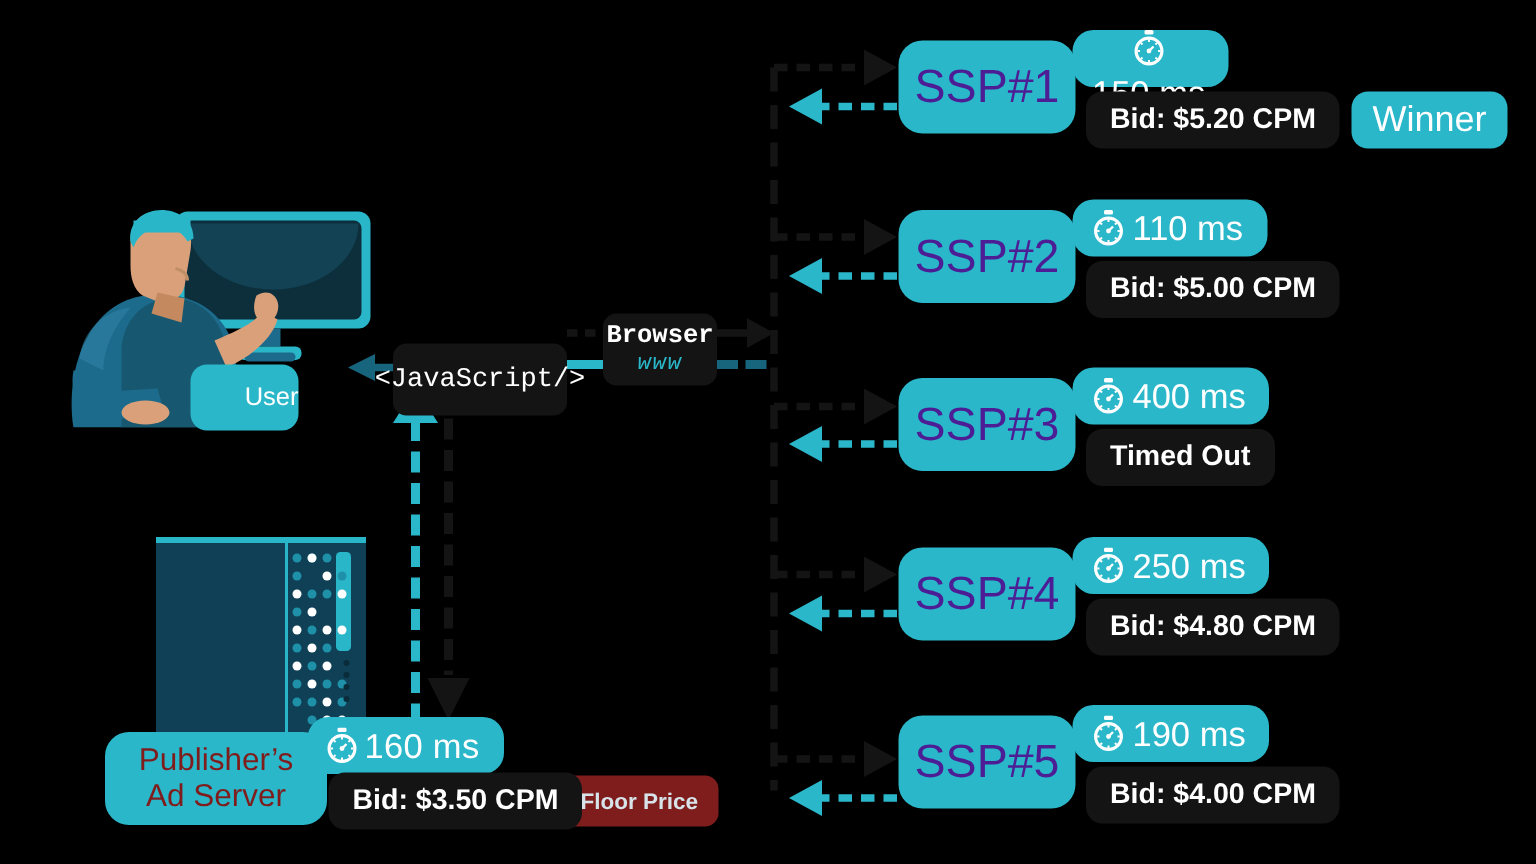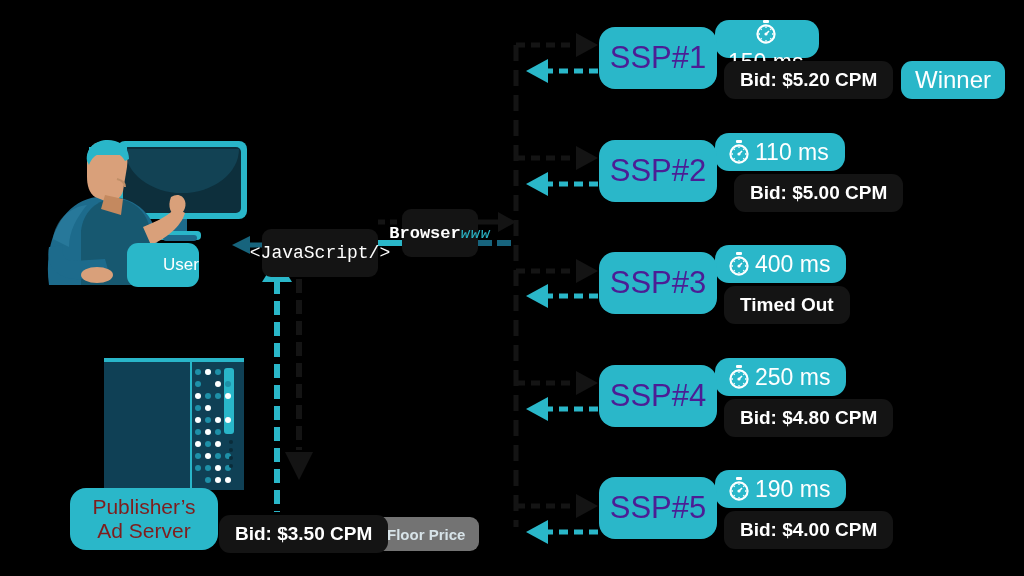--- a/index.html
+++ b/index.html
@@ -8,21 +8,21 @@
 
   .abs{position:absolute;}
 
   
   .chip-teal{
     background:#2ab7c9;color:#fff;border-radius:14px;
     display:flex;align-items:center;justify-content:center;
     font-weight:400;letter-spacing:.2px;line-height:1.05;
   }
   .chip-darkteal{
-    background:#737373;color:#d7e3e8;border-radius:9px;
+    background:#7f1d1d;color:#d7e3e8;border-radius:9px;
     display:flex;align-items:center;justify-content:center;
     font-weight:700;font-size:15px;
   }
 
   
   .ssp-name{
     width:118px;height:62px;border-radius:16px;font-size:31px;
     background:#2ab7c9;color:#4c1d95;display:flex;align-items:center;
     justify-content:center;z-index:3;
   }
@@ -45,21 +45,21 @@
   
   .sw{display:block;flex:0 0 auto;}
 
   
   .node-js{
     background:#141414;color:#fff;border-radius:9px;
     font-family:"Liberation Mono","DejaVu Sans Mono",monospace;
     font-size:18px;display:flex;align-items:center;justify-content:center;
   }
   .node-browser{
-    background:#141414;border-radius:9px;display:flex;
+    background:#141414;border-radius:9px;display:flex;flex-direction:column;
     align-items:center;justify-content:center;line-height:1.0;
   }
   .node-browser .b1{color:#fff;font-size:17px;font-weight:700;
     font-family:"Liberation Mono","DejaVu Sans Mono",monospace;}
   .node-browser .b2{color:#2ab7c9;font-size:15px;letter-spacing:1px;
     font-family:"Liberation Mono","DejaVu Sans Mono",monospace;margin-top:2px;font-style:italic;}
 
   .user-badge{
     width:72px;height:44px;border-radius:11px;background:#2ab7c9;color:#fff;
     display:flex;align-items:center;justify-content:flex-end;font-size:17px;
@@ -214,20 +214,39 @@
 
   <div class="abs node-js" style="left:262px;top:229px;width:116px;height:48px;">
     <span>&lt;JavaScript/&gt;</span>
   </div>
 
   <div class="abs node-browser" style="left:402px;top:209px;width:76px;height:48px;">
     <span class="b1">Browser</span>
     <span class="b2">www</span>
   </div>
 
+  <div class="abs chip-teal" style="left:205px;top:478px;height:38px;border-radius:14px;padding:0 16px 0 12px;font-size:23px;z-index:2;">
+    <svg class="sw" width="22" height="24" viewBox="0 0 22 24">
+      <rect x="8" y="0" width="6" height="3" rx="1" fill="#fff"></rect>
+      <circle cx="11" cy="14" r="8.6" fill="none" stroke="#fff" stroke-width="2.1"></circle>
+      <g stroke="#fff" stroke-width="1.3">
+        <line x1="11" y1="6.4" x2="11" y2="8"></line>
+          <line x1="11" y1="20" x2="11" y2="21.6"></line>
+        <line x1="3.4" y1="14" x2="5" y2="14"></line>
+          <line x1="17" y1="14" x2="18.6" y2="14"></line>
+        <line x1="5.6" y1="8.6" x2="6.7" y2="9.7"></line>
+          <line x1="15.3" y1="18.3" x2="16.4" y2="19.4"></line>
+        <line x1="16.4" y1="8.6" x2="15.3" y2="9.7"></line>
+          <line x1="6.7" y1="18.3" x2="5.6" y2="19.4"></line>
+      </g>
+      <circle cx="11" cy="14" r="1.6" fill="#fff"></circle>
+      <line x1="11" y1="14" x2="14" y2="11" stroke="#fff" stroke-width="1.6"></line>
+    </svg>
+    <span style="margin-left:4px;">160 ms</span>
+  </div>
 
   <div class="abs pub-box" style="left:70px;top:488px;">
     <span>Publisher’s</span>
     <span>Ad Server</span>
   </div>
 
   <div class="abs ssp-bid" style="left:219px;top:515px;">
     <span>Bid: $3.50 CPM</span>
   </div>
 
@@ -279,21 +298,21 @@
             <line x1="6.7" y1="18.3" x2="5.6" y2="19.4"></line>
   </g>
   <circle cx="11" cy="14" r="1.6" fill="#fff"></circle>
   <line x1="11" y1="14" x2="14" y2="11" stroke="#fff" stroke-width="1.6"></line>
 </svg>
         <span>110 ms</span>
       </div>
       <div class="abs ssp-name" style="left: 599px; top: 140px;">
         <span>SSP#2</span>
       </div>
-      <div class="abs ssp-bid" style="left: 724px; top: 174px; margin-left: 10px;">
+      <div class="abs ssp-bid" style="left: 724px; top: 174px;">
         <span>Bid: $5.00 CPM</span>
       </div>
       <div class="abs ssp-time" style="left: 715px; top: 245px;">
 <svg class="sw" width="22" height="24" viewBox="0 0 22 24">
   <rect x="8" y="0" width="6" height="3" rx="1" fill="#fff"></rect>
   <circle cx="11" cy="14" r="8.6" fill="none" stroke="#fff" stroke-width="2.1"></circle>
   <g stroke="#fff" stroke-width="1.3">
     <line x1="11" y1="6.4" x2="11" y2="8"></line>
             <line x1="11" y1="20" x2="11" y2="21.6"></line>
     <line x1="3.4" y1="14" x2="5" y2="14"></line>

